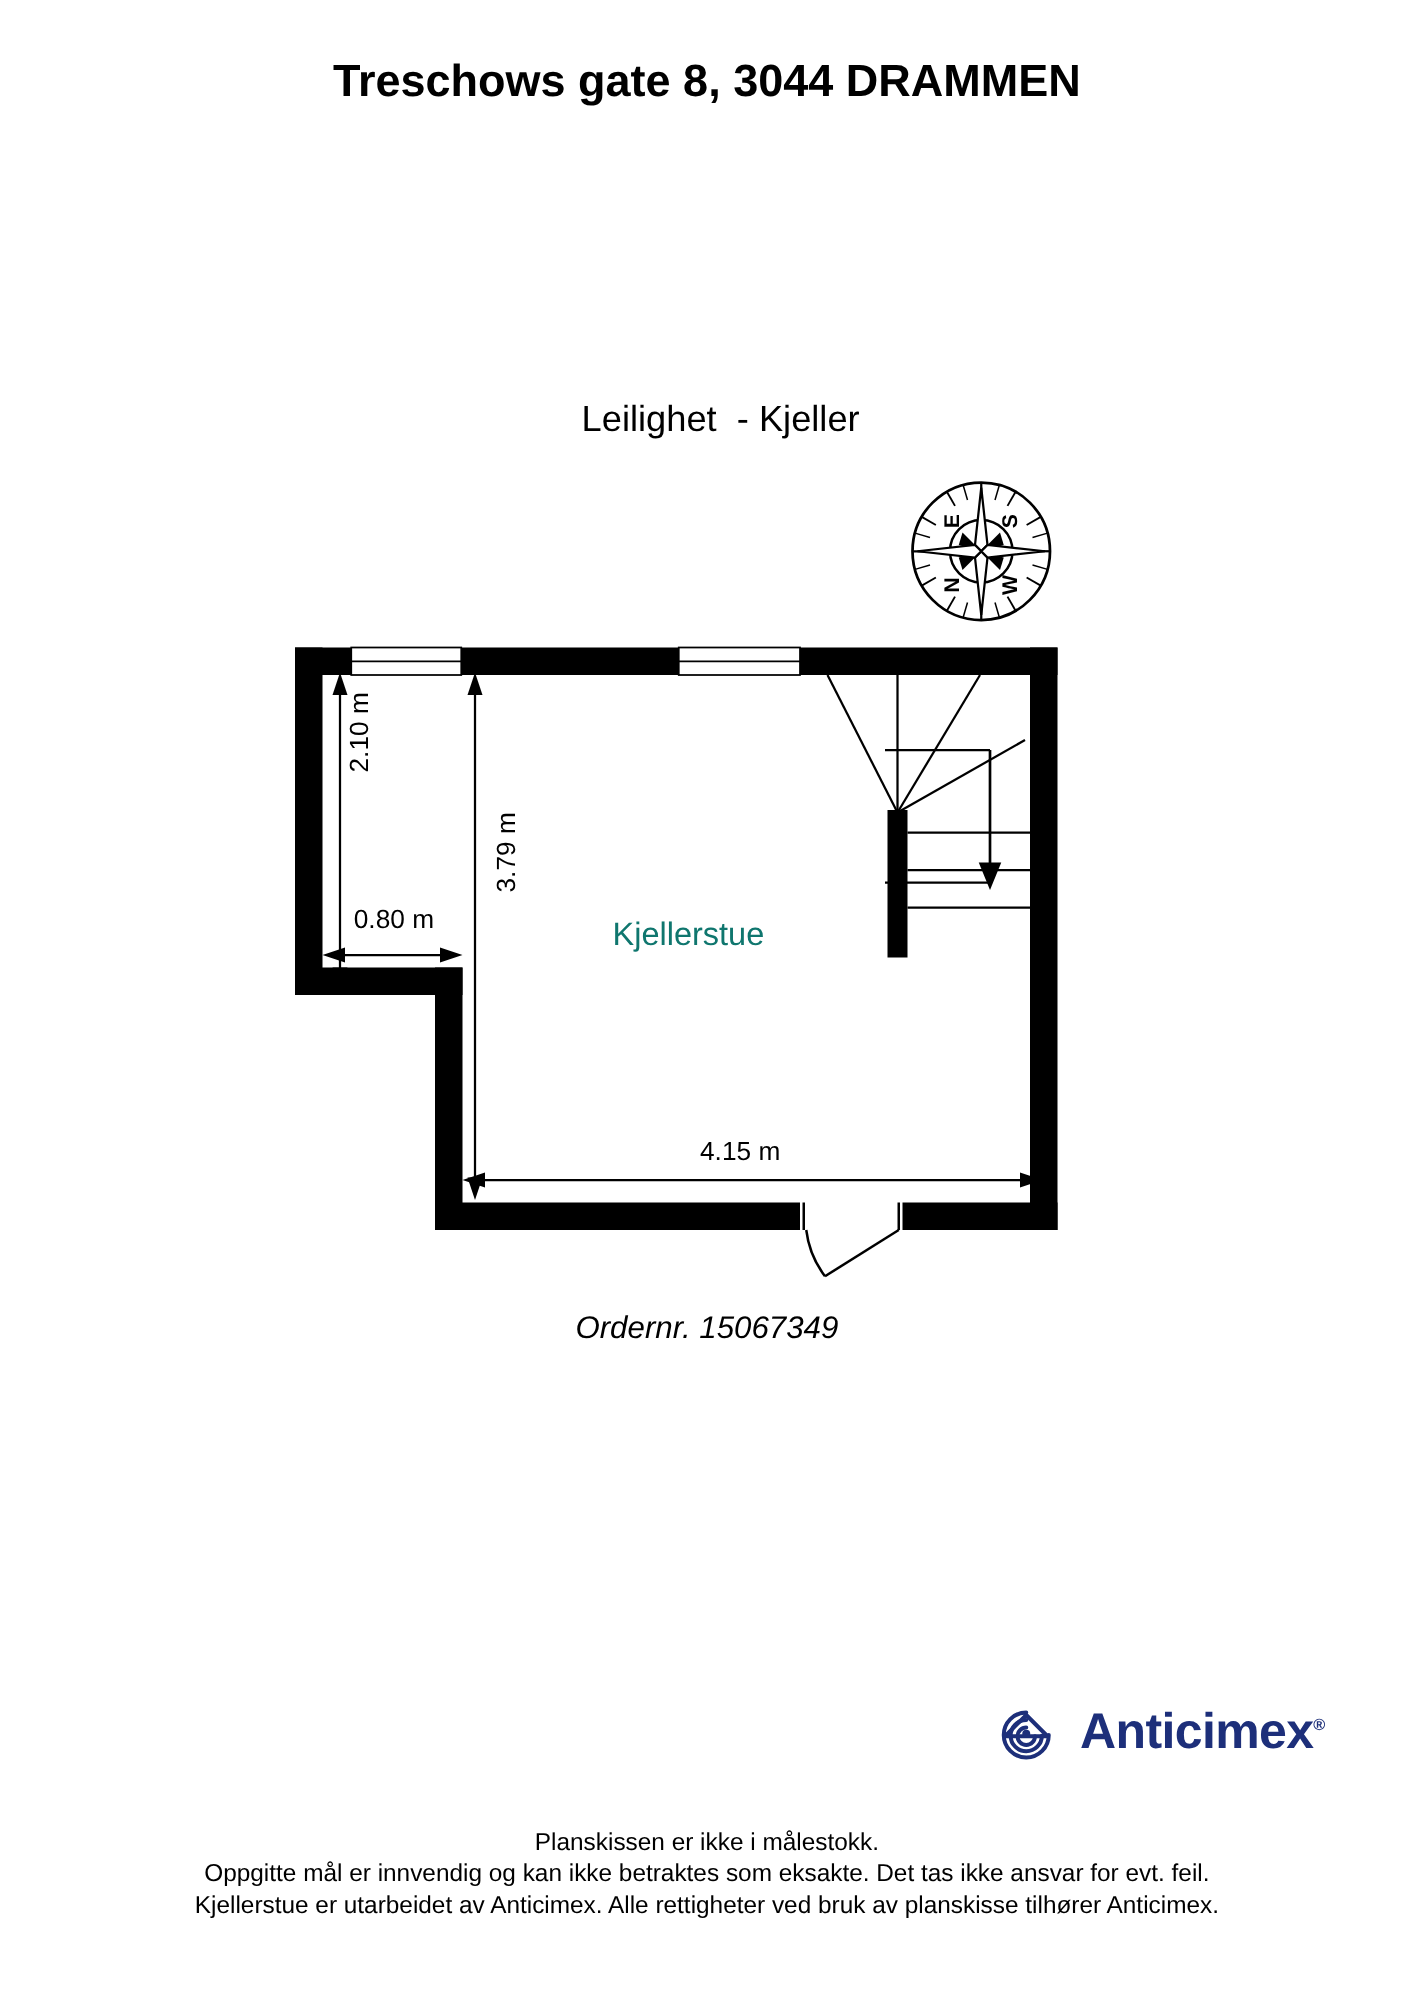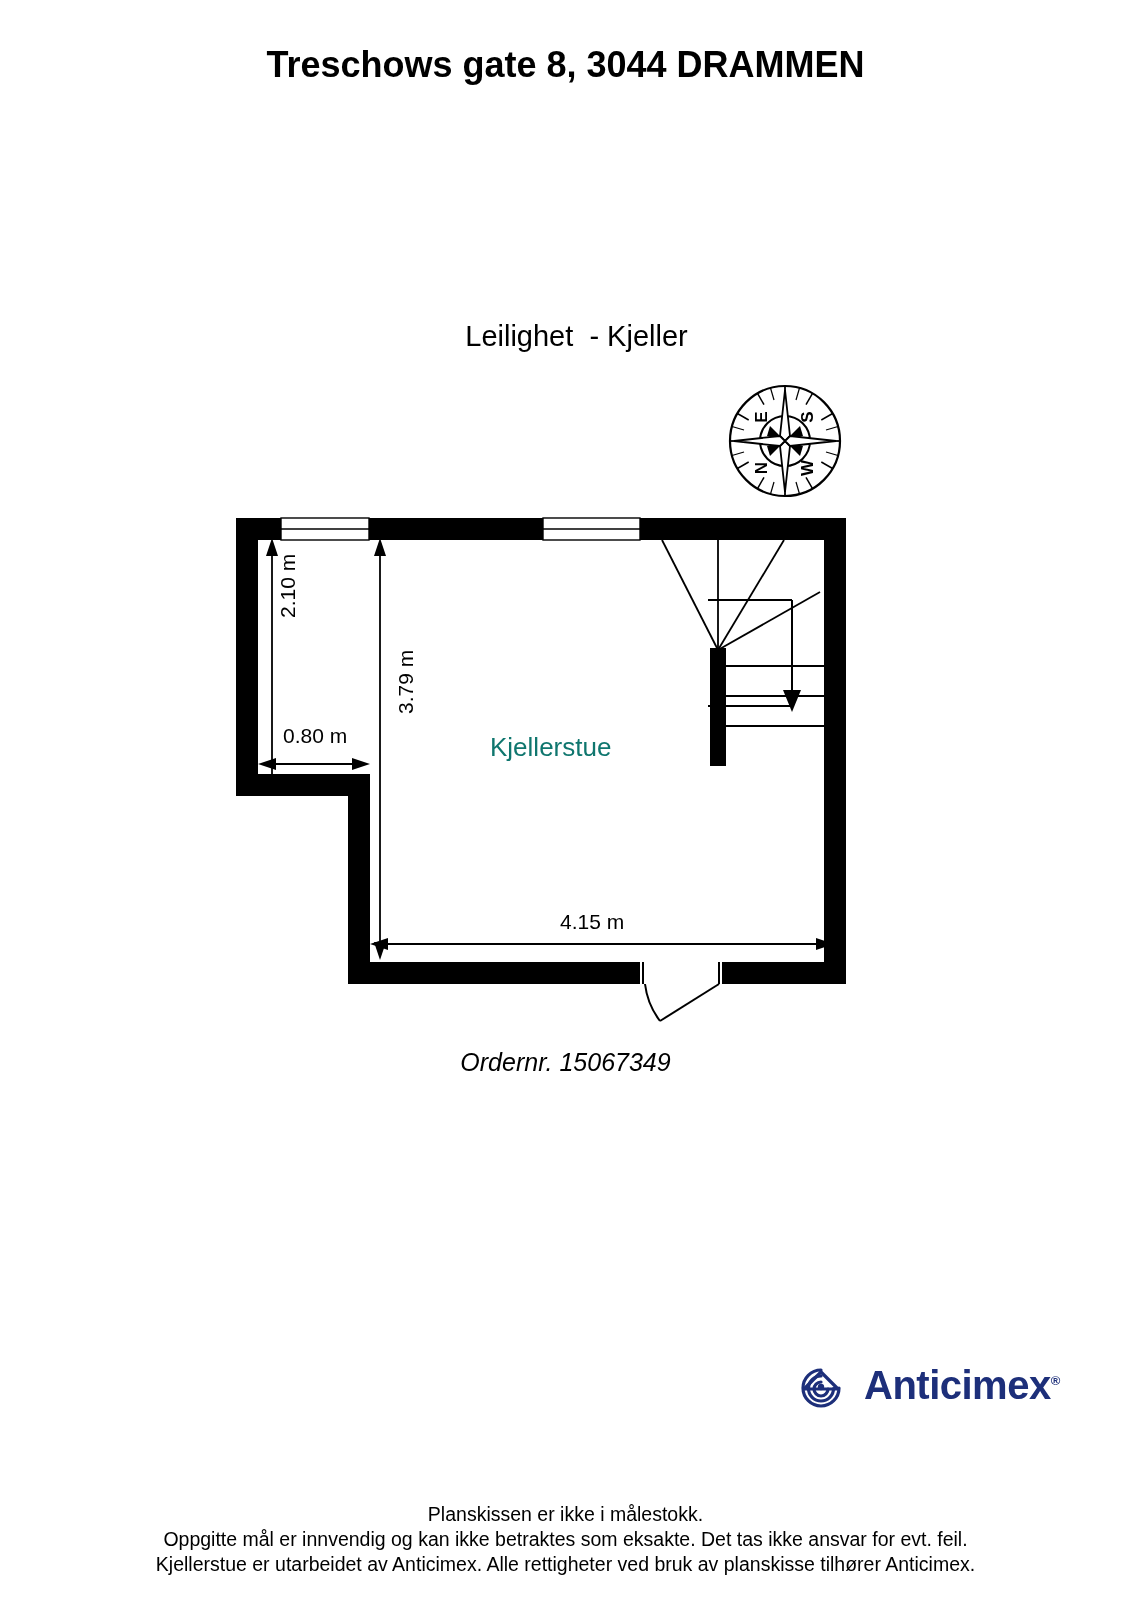--- a/index.html
+++ b/index.html
@@ -150,21 +150,20 @@
   
   .footer {
     position: absolute;
     left: 0;
     top: 1462px;
     width: 1131px;
     text-align: center;
     font-size: 19.5px;
     line-height: 25px;
     color: #000;
-    margin-top: 40px;
   }
   .footer div { white-space: nowrap; }
 </style>
 </head>
 <body>
 
 <div id="page">
 
   <div class="doc-title">Treschows gate 8, 3044 DRAMMEN</div>
 

